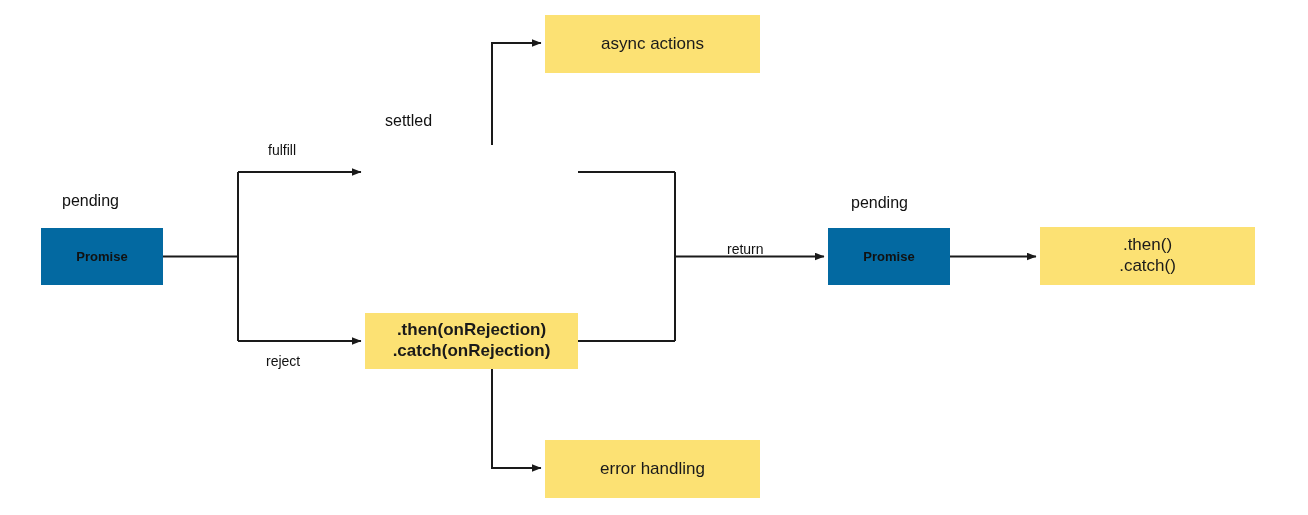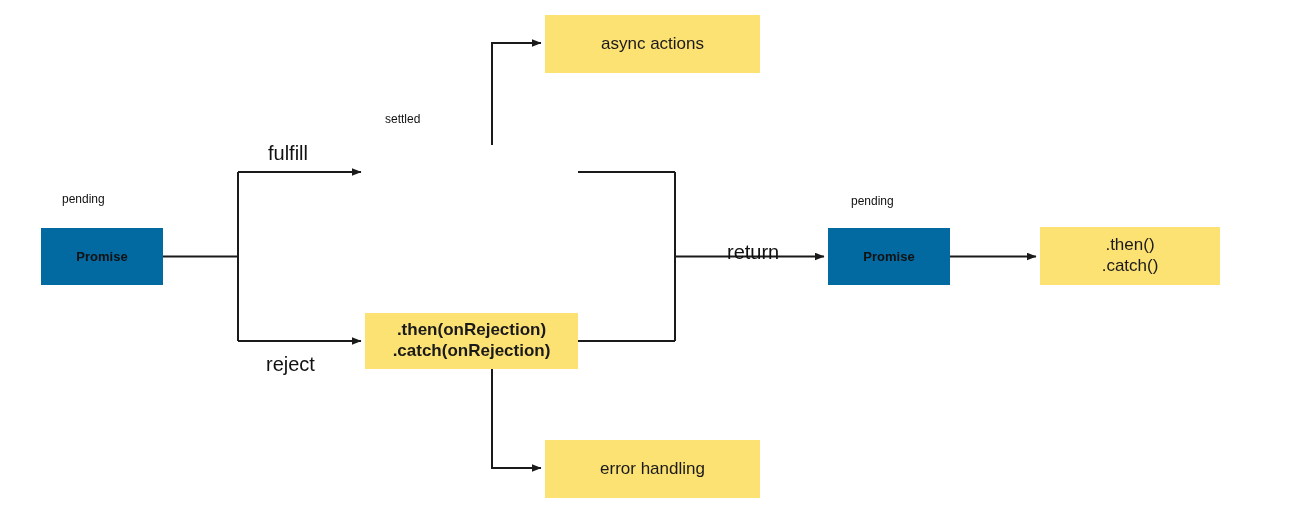--- a/index.html
+++ b/index.html
@@ -43,28 +43,28 @@
   }
   .node.action {
     background: #FCE173;
     color: #1a1a1a;
     font-weight: normal;
     font-size: 17px;
   }
   .edge-label {
     position: absolute;
     color: #111111;
-    font-size: 20px;
+    font-size: 14px;
     white-space: nowrap;
     z-index: 3;
   }
   .state-label {
     position: absolute;
     color: #111111;
-    font-size: 12px;
+    font-size: 16px;
     white-space: nowrap;
     z-index: 3;
   }
 </style>
 </head>
 <body>
 
 <div id="canvas">
 
   <svg id="wires" viewBox="0 0 1308 515" width="1308" height="515" xmlns="http://www.w3.org/2000/svg">
@@ -102,21 +102,21 @@
 
   <div class="node action" style="left:365px; top:313px; width:213px; height:56px;font-weight:bold;">.then(onRejection)
 .catch(onRejection)</div>
 
   <div class="node action" style="left:545px; top:440px; width:215px; height:58px;">error handling</div>
 
   <div class="node action" style="left:545px; top:15px; width:215px; height:58px;">async actions</div>
 
   <div class="node promise" style="left:828px; top:228px; width:122px; height:57px;">Promise</div>
 
-  <div class="node action" style="left:1040px; top:227px; width:180px; height:58px;">.then()
+  <div class="node action" style="left:1040px; top:227px; width:215px; height:58px;">.then()
 .catch()</div>
 
   <div class="state-label" style="left:62px; top:192px;">pending</div>
 
   <div class="state-label" style="left:385px; top:112px;">settled</div>
 
   <div class="state-label" style="left:851px; top:194px;">pending</div>
 
   <div class="edge-label" style="left:268px; top:142px;">fulfill</div>
 

